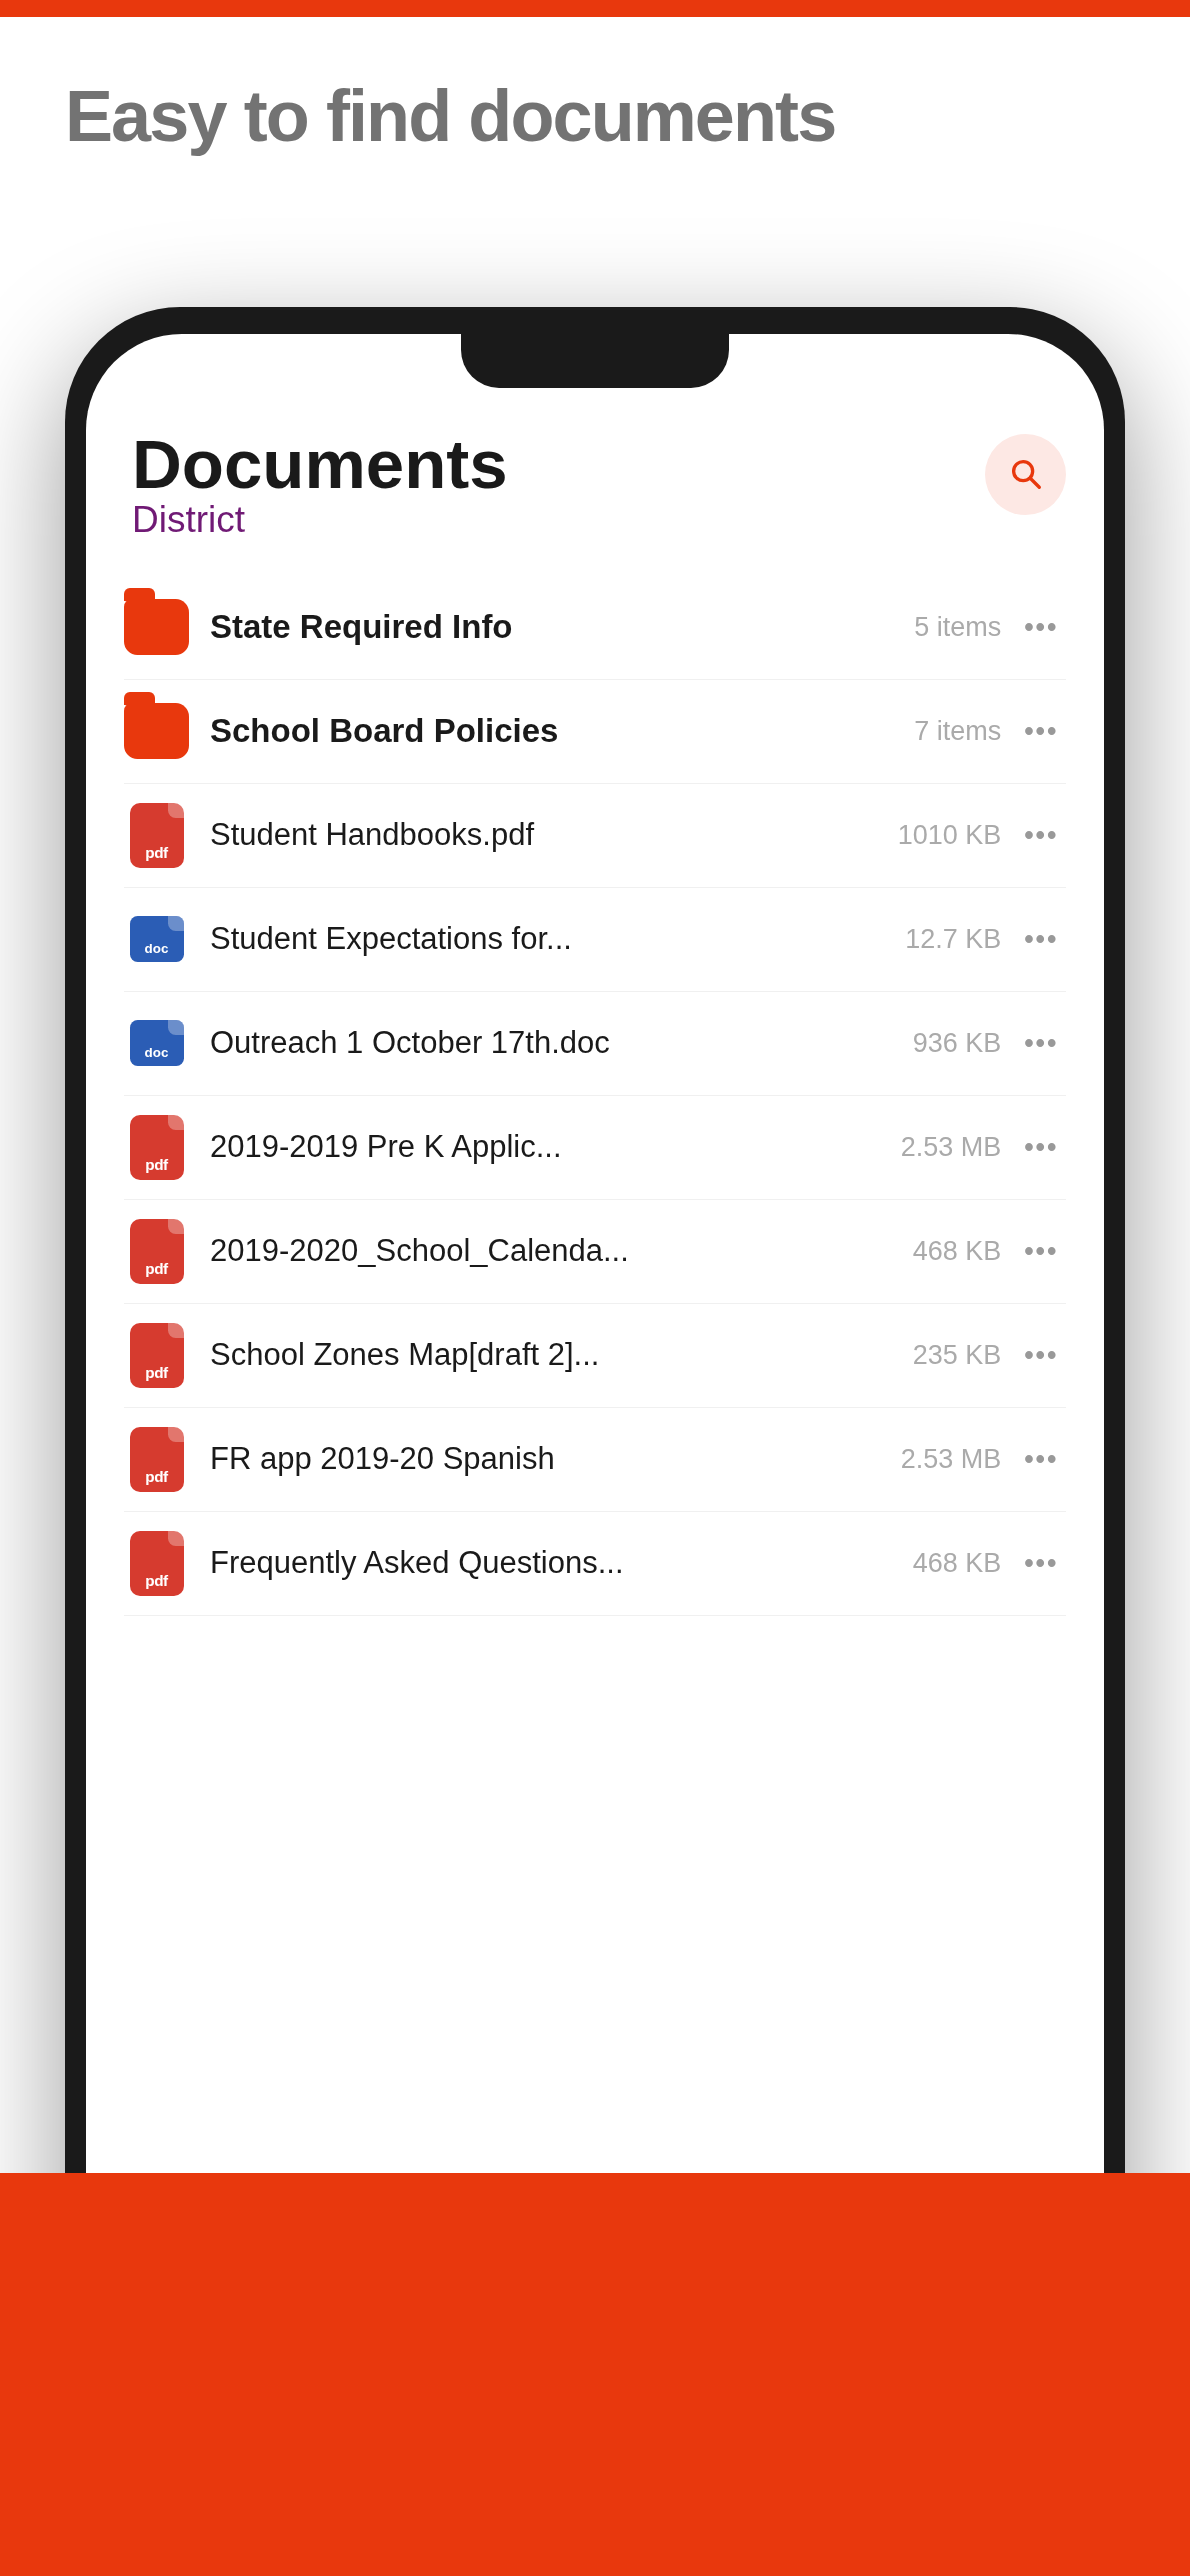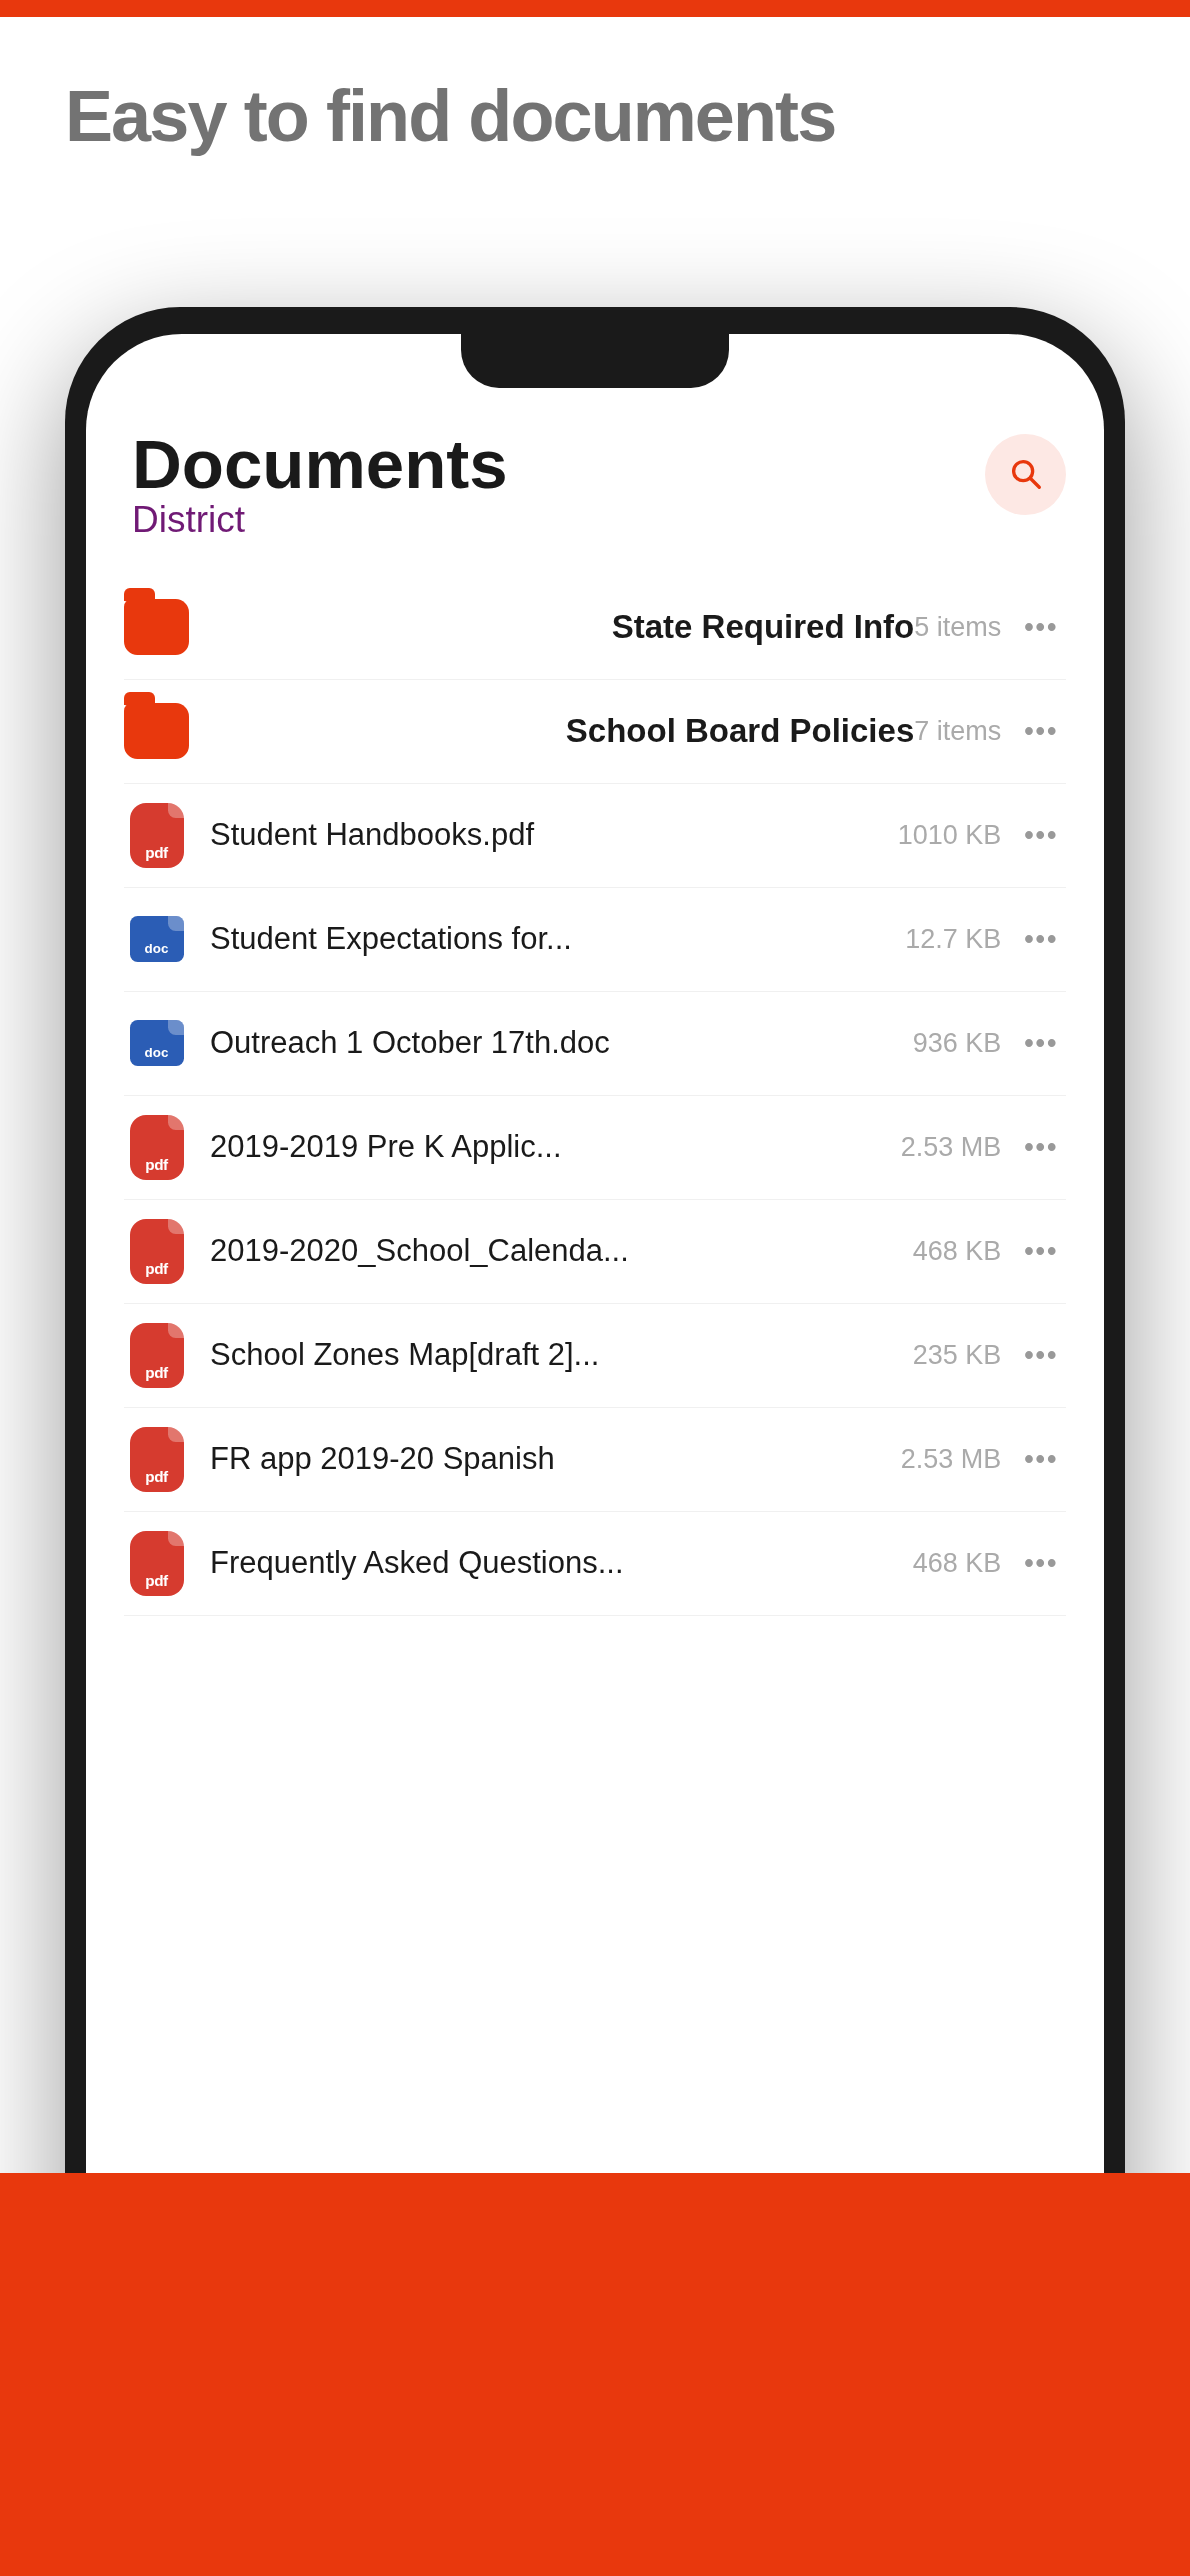--- a/index.html
+++ b/index.html
@@ -173,21 +173,21 @@
       width: 31px;
       height: 13.4px;
       background: #E8380D;
       border-radius: 5.8px 5.8px 0 0;
     }
 
     .pdf-icon {
       width: 54px;
       height: 65px;
       background: #d63b2f;
-      border-radius: 16px;
+      border-radius: 10px;
       position: relative;
       display: flex;
       align-items: flex-end;
       justify-content: center;
       padding-bottom: 5.8px;
     }
 
     .pdf-icon::before {
       content: '';
       position: absolute;
@@ -239,21 +239,20 @@
       flex: 1;
       font-size: 31px;
       color: #1a1a1a;
       font-weight: 400;
       line-height: 1.3;
     }
 
     .file-name.bold {
       font-weight: 700;
       font-size: 33px;
-      text-align: right;
     }
 
     .file-meta {
       font-size: 27px;
       color: #aaa;
       margin-right: 15.3px;
       white-space: nowrap;
       font-weight: 400;
     }
 

